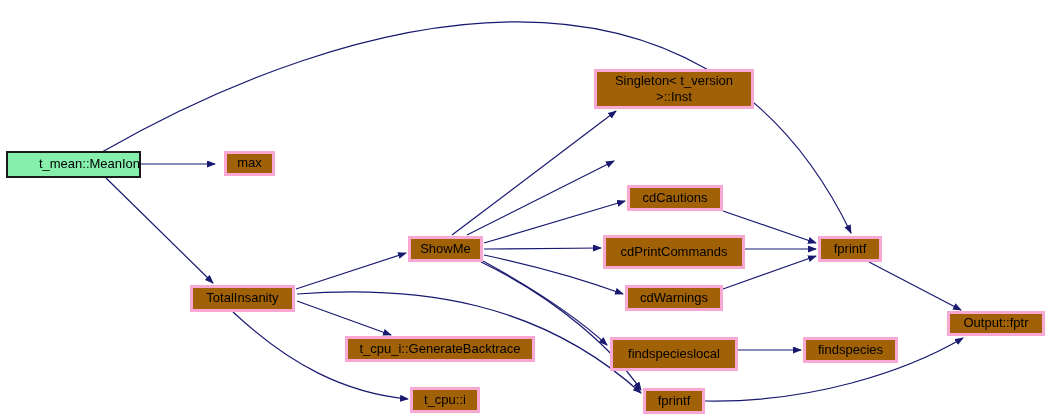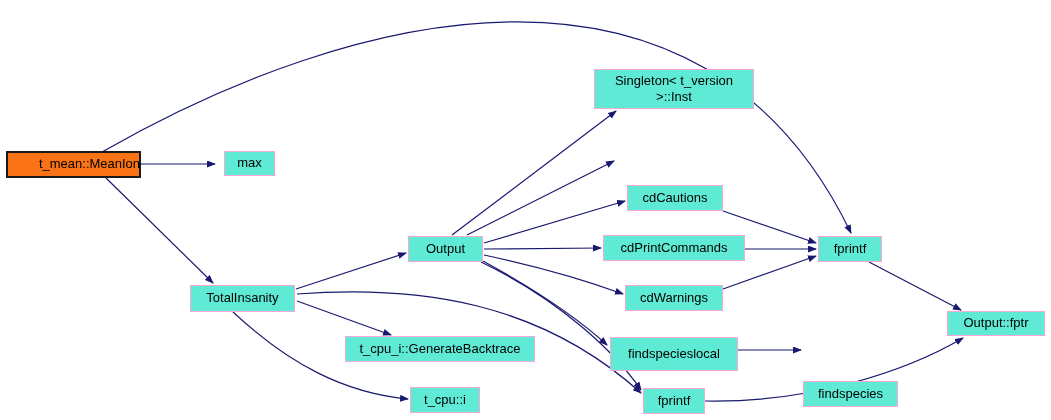--- a/index.html
+++ b/index.html
@@ -7,31 +7,31 @@
     position:relative;
     width:1051px;height:420px;
     background:#ffffff;
     font-family:"Liberation Sans","DejaVu Sans",sans-serif;
     overflow:hidden;
   }
   #edges{position:absolute;left:0;top:0;width:1051px;height:420px;}
   .node{
     position:absolute;
     box-sizing:border-box;
-    background:#5eead4;
-    border:1px solid #f9a8d4;
+    background:#a16207;
+    border:3px solid #f9a8d4;
     display:flex;align-items:center;justify-content:center;
     font-size:13px;color:#000000;
     white-space:nowrap;
     text-align:center;
     line-height:1.25;
     cursor:pointer;
   }
   .node.highlight{
-    background:#f97316;
+    background:#86efac;
     border:2px solid #1a1a1a;
     padding-left:32px;
   }
   .node .two-line{display:flex;flex-direction:column;align-items:center;}
   path.edge{fill:none;stroke:#191970;stroke-width:1.2px;}
 </style>
 </head>
 <body>
 
 <div id="canvas">
@@ -71,35 +71,35 @@
   <div class="node" style="left:594px;top:69px;width:160px;height:40px;">
     <span class="two-line">
       <span>Singleton&lt; t_version</span>
       <span>&gt;::Inst</span>
     </span>
   </div>
 
 
   <div class="node" style="left:627px;top:185px;width:96px;height:26px;text-align:center;">cdCautions</div>
 
-  <div class="node" style="left:603px;top:235px;width:142px;height:26px;">cdPrintCommands</div>
+  <div class="node" style="left:603px;top:235px;width:142px;height:34px;">cdPrintCommands</div>
 
-  <div class="node" style="left:408px;top:236px;width:75px;height:26px;">Output</div>
+  <div class="node" style="left:408px;top:236px;width:75px;height:26px;">ShowMe</div>
 
   <div class="node" style="left:818px;top:236px;width:64px;height:26px;">fprintf</div>
 
   <div class="node" style="left:190px;top:285px;width:105px;height:27px;">TotalInsanity</div>
 
   <div class="node" style="left:625px;top:285px;width:98px;height:26px;">cdWarnings</div>
 
   <div class="node" style="left:345px;top:336px;width:190px;height:26px;">t_cpu_i::GenerateBacktrace</div>
 
   <div class="node" style="left:610px;top:337px;width:128px;height:34px;">findspecieslocal</div>
 
-  <div class="node" style="left:803px;top:337px;width:95px;height:26px;margin-top:44px;">findspecies</div>
+  <div class="node" style="left:803px;top:337px;width:95px;height:26px;">findspecies</div>
 
   <div class="node" style="left:410px;top:387px;width:70px;height:26px;">t_cpu::i</div>
 
   <div class="node" style="left:947px;top:311px;width:98px;height:25px;">Output::fptr</div>
 
   <div class="node" style="left:643px;top:388px;width:62px;height:26px;">fprintf</div>
 
 </div>
 
 </body></html>

